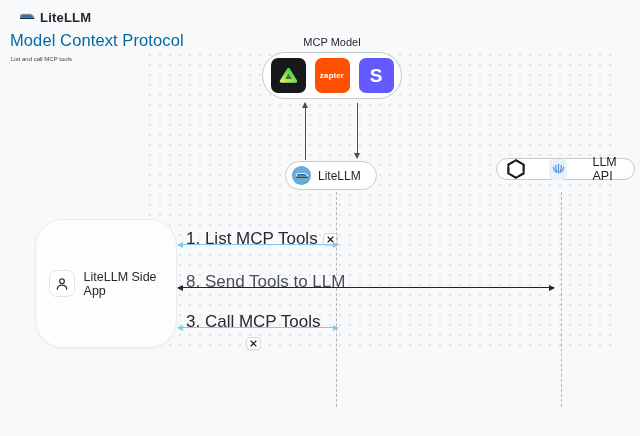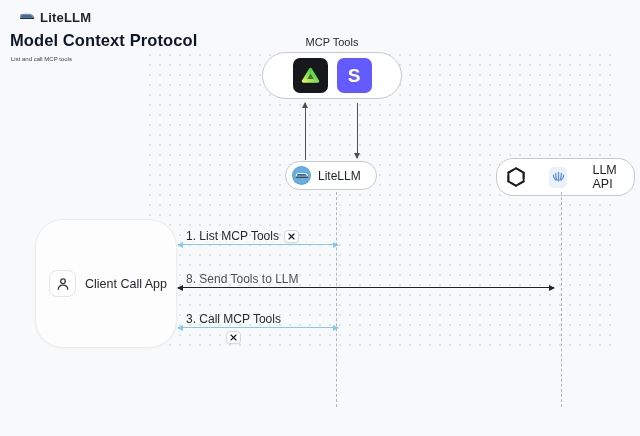--- a/index.html
+++ b/index.html
@@ -14,39 +14,39 @@
   .dots {
     position:absolute; left:145px; top:50px; width:468px; height:298px;
     background-image:radial-gradient(#e0e2e5 1px, transparent 1.1px);
     background-size:10px 10px;
     pointer-events:none;
   }
 
   
   .brand { position:absolute; left:19px; top:8px; display:flex; align-items:center; gap:5px; }
   .brand-label { font-size:13px; font-weight:600; color:#23262b; letter-spacing:.2px; }
-  .page-title { position:absolute; left:10px; top:31px; font-size:16.5px; font-weight:700; color:#0f172a; letter-spacing:.1px; }
+  .page-title { position:absolute; left:10px; top:31px; font-size:16.5px; font-weight:400; color:#0369a1; letter-spacing:.1px; }
   .page-subtitle { position:absolute; left:11px; top:56px; font-size:6px; color:#3c3f44; }
 
   
   .pill { position:absolute; background:#fff; border:1px solid #c7c9cc; display:flex; align-items:center; }
   .mcp-box { left:262px; top:52px; width:140px; height:47px; border-radius:24px; justify-content:center; gap:9px; }
   .mcp-label { position:absolute; left:262px; top:36px; width:140px; text-align:center; font-size:11px; font-weight:500; color:#26292e; }
   .tool-tile { width:35px; height:35px; border-radius:7px; display:flex; align-items:center; justify-content:center; }
   .tile-black { background:#16181b; }
   .tile-zapier { background:#ff4f00; }
   .tile-stripe { background:#635bff; }
   .zapier-word { color:#fff; font-weight:700; font-size:8px; letter-spacing:.2px; }
   .stripe-letter { color:#fff; font-weight:700; font-size:19px; }
 
   .litellm-node { left:285px; top:161px; width:92px; height:29px; border-radius:15px; padding-left:6px; gap:7px; }
   .litellm-node .node-label { font-size:12px; font-weight:500; color:#1e2126; }
   .litellm-circle { width:19px; height:19px; border-radius:50%; background:#66aedd; display:flex; align-items:center; justify-content:center; box-shadow:inset 0 0 0 1px rgba(0,0,0,.05); }
 
-  .llmapi-node { left:496px; top:158px; width:139px; height:38px; border-radius:17px; padding-left:8px; gap:22px; }
+  .llmapi-node { left:496px; top:158px; width:139px; height:22px; border-radius:17px; padding-left:8px; gap:22px; }
   .llmapi-node .node-label { font-size:12.5px; font-weight:500; color:#1e2126; margin-left:3px; }
   .hand-tile { width:21px; height:21px; border-radius:5px; background:#e9f1fb; display:flex; align-items:center; justify-content:center; }
 
   .client-box { position:absolute; left:35px; top:219px; width:142px; height:129px; border-radius:28px;
     background:#fdfdfe; border:1px solid #ececef; box-shadow:0 1px 3px rgba(20,20,30,.04);
     display:flex; align-items:center; padding-left:13px; gap:9px; }
   .user-tile { width:27px; height:27px; border-radius:8px; background:#fff; border:1px solid #e4e4e8; display:flex; align-items:center; justify-content:center; }
   .client-label { font-size:12.5px; font-weight:500; color:#26282c; }
 
   
@@ -61,21 +61,21 @@
   
   .h-arrow { position:absolute; height:0; border-top:1.7px solid var(--c); }
   .h-arrow::before { content:""; position:absolute; left:-1px; top:-2.8px;
     border-top:3.6px solid transparent; border-bottom:3.6px solid transparent; border-right:6.6px solid var(--c); }
   .h-arrow::after { content:""; position:absolute; right:-1px; top:-2.8px;
     border-top:3.6px solid transparent; border-bottom:3.6px solid transparent; border-left:6.6px solid var(--c); }
   .arrow-1 { left:178px; top:244px; width:160px; --c:#85c9ee; }
   .arrow-2 { left:178px; top:287px; width:376px; --c:#212327; }
   .arrow-3 { left:178px; top:327px; width:160px; --c:#85c9ee; }
 
-  .seq-label { position:absolute; display:flex; align-items:center; gap:5px; font-size:12px; font-weight:500; color:#26292e; }
+  .seq-label { position:absolute; display:flex; align-items:center; gap:5px; font-size:17px; font-weight:500; color:#26292e; }
   .seq-label-1 { left:186px; top:229px; }
   .seq-label-2 { left:186px; top:272px; color:#4c4f54; }
   .seq-label-3 { left:186px; top:312px;flex-direction:column; }
   .tool-badge { width:15px; height:13px; border-radius:4px; background:#fff; border:1px solid #d6d7da;
     display:flex; align-items:center; justify-content:center; box-shadow:0 1px 1px rgba(0,0,0,.05); }
 
   
   .lifeline { position:absolute; width:0; border-left:1.6px dashed #b3b5b9; }
   .lifeline-litellm { left:336px; top:192px; height:215px; }
   .lifeline-llmapi { left:561px; top:192px; height:215px; }
@@ -91,34 +91,37 @@
       <path d="M2 14 L2 9 Q2 4.5 8 4.5 L21 4.5 Q28 4.5 30.5 11.5 L30.5 14 Z" fill="#8d939c"></path>
       <path d="M4.5 8.5 Q5 6.8 8 6.8 L20.5 6.8 Q25.5 6.8 27.8 10.8 L4.5 10.8 Z" fill="#2e6cb3"></path>
       <rect x="2" y="12.4" width="28.5" height="2.6" rx="1.3" fill="#20252e"></rect>
     </svg>
   </span>
   <span class="brand-label">LiteLLM</span>
 </div>
 <div class="page-title">Model Context Protocol</div>
 <div class="page-subtitle">List and call MCP tools</div>
 
-<div class="mcp-label">MCP Tools</div>
+<div class="mcp-label">MCP Model</div>
 <div class="pill mcp-box">
   <div class="tool-tile tile-black">
     <svg width="21" height="21" viewBox="0 0 24 24">
       <defs>
         <linearGradient id="gtri" x1="0" y1="1" x2="1" y2="0">
           <stop offset="0" stop-color="#d7f463"></stop>
             <stop offset="1" stop-color="#23c83e"></stop>
         </linearGradient>
       </defs>
       <path d="M12 5 L20.3 18.6 H3.7 Z" fill="url(#gtri)" stroke="url(#gtri)" stroke-width="3.4" stroke-linejoin="round"></path>
       <path d="M12 9.6 L15.8 16 H8.2 Z" fill="#16181b" opacity="0.55"></path>
     </svg>
   </div>
+  <div class="tool-tile tile-zapier">
+    <span class="zapier-word">zapier</span>
+  </div>
   <div class="tool-tile tile-stripe">
     <span class="stripe-letter">S</span>
   </div>
 </div>
 
 <div class="v-arrow v-up"></div>
 <div class="v-arrow v-down"></div>
 
 <div class="pill litellm-node">
   <span class="litellm-circle">
@@ -166,21 +169,21 @@
   <span class="node-label">LLM API</span>
 </div>
 
 <div class="client-box">
   <span class="user-tile">
     <svg width="18" height="18" viewBox="0 0 24 24" fill="none" stroke="#3a3d42" stroke-width="1.8" stroke-linecap="round">
       <circle cx="12" cy="8.3" r="3.1"></circle>
       <path d="M5.8 19 C5.8 15.5 8.6 13.4 12 13.4 C15.4 13.4 18.2 15.5 18.2 19"></path>
     </svg>
   </span>
-  <span class="client-label">Client Call App</span>
+  <span class="client-label">LiteLLM Side App</span>
 </div>
 
 <div class="seq-label seq-label-1">
   <span>1. List MCP Tools</span>
   <span class="tool-badge">
     <svg width="9" height="9" viewBox="0 0 14 14" stroke="#17191c" stroke-width="1.8" stroke-linecap="round">
       <path d="M3.1 3.1 L10.9 10.9"></path>
         <path d="M10.9 3.1 L3.1 10.9"></path>
     </svg>
   </span>

